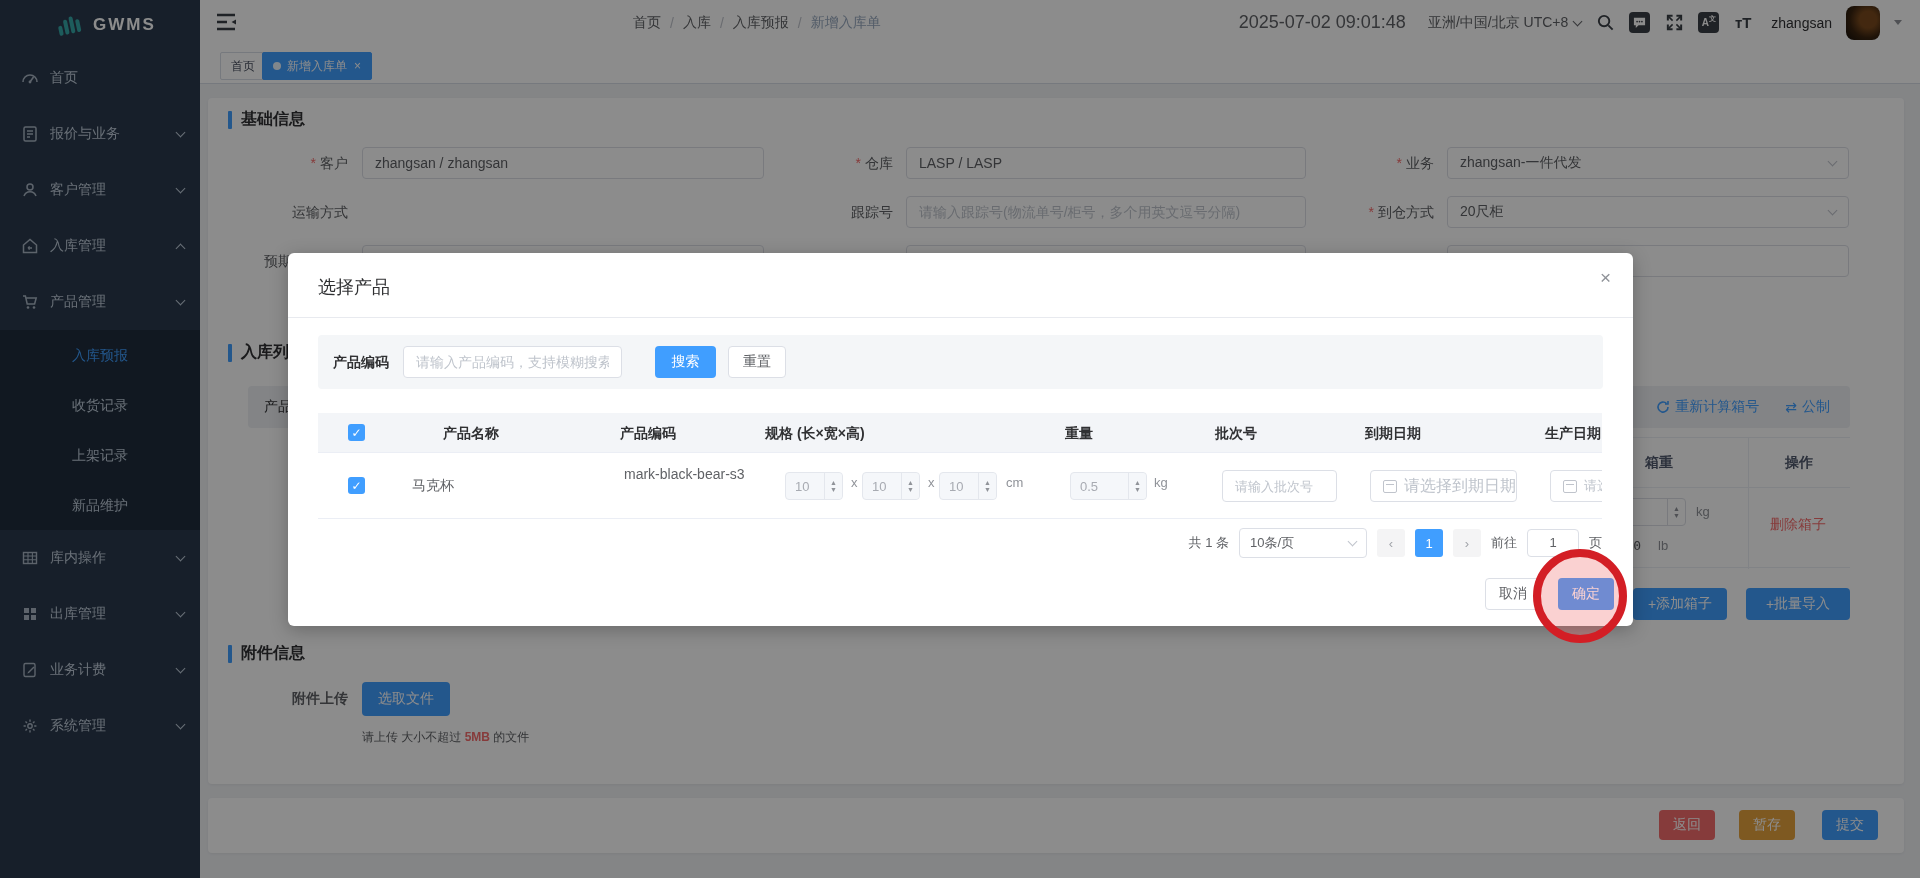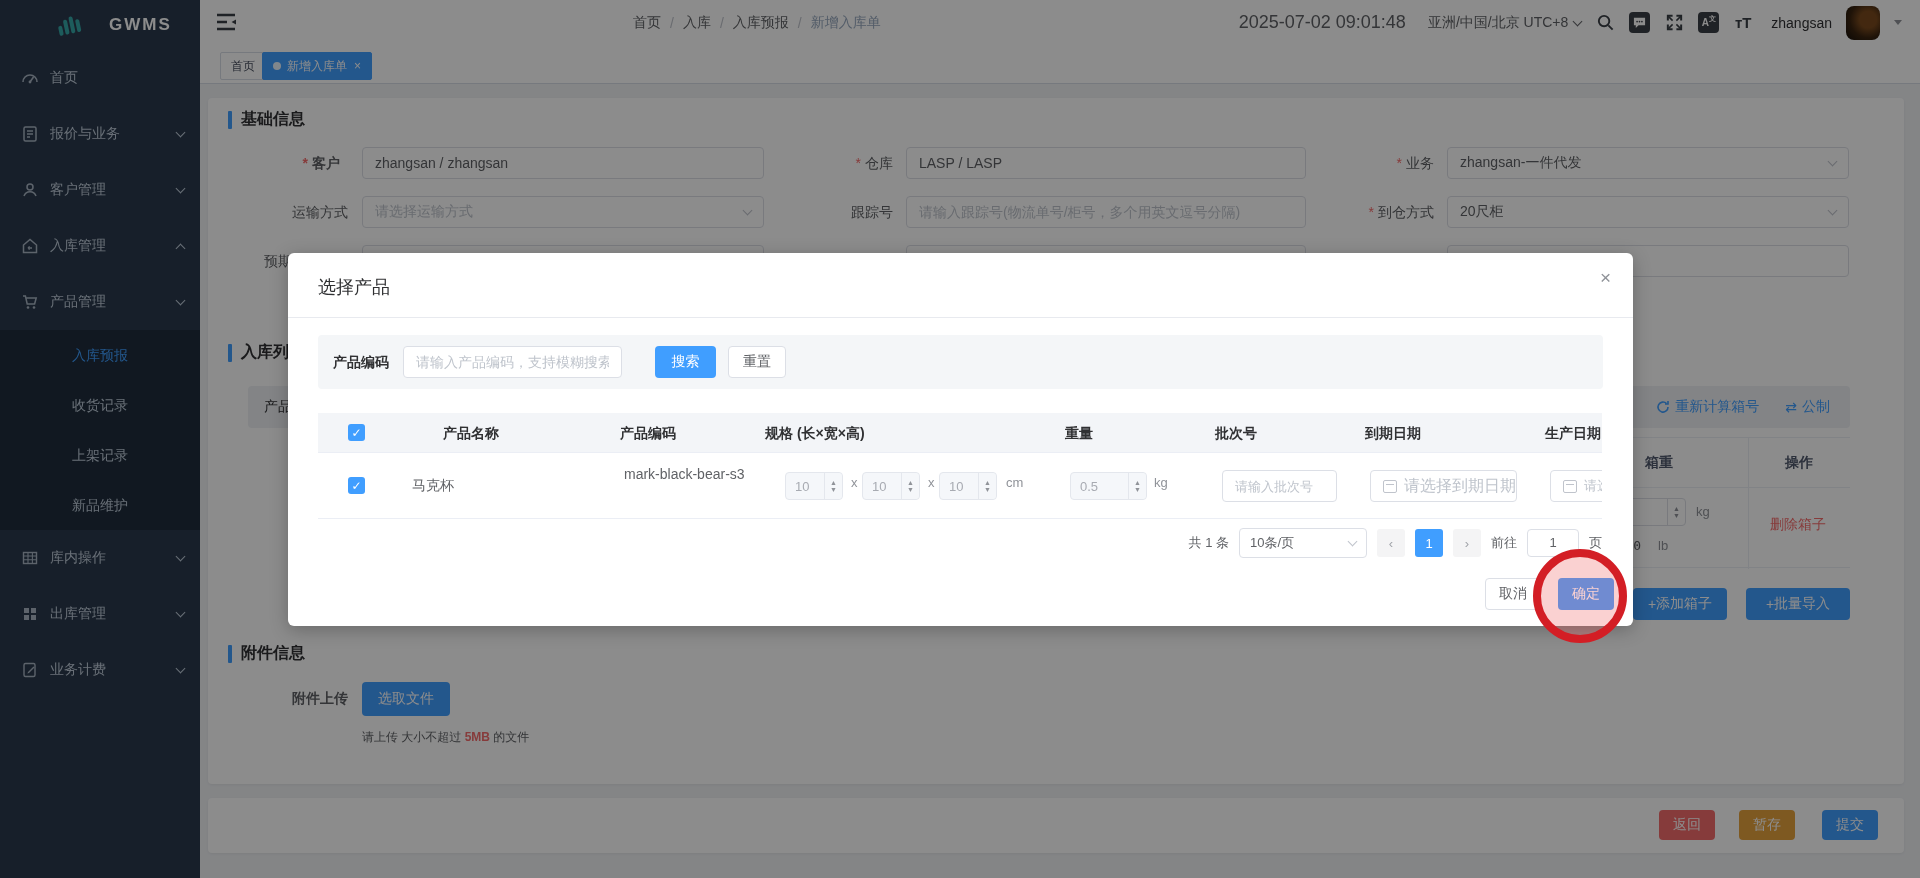--- a/index.html
+++ b/index.html
@@ -2,21 +2,21 @@
 <html><head>
 <meta charset="utf-8">
 <style>
   * { margin:0; padding:0; box-sizing:border-box; }
   html,body { width:1920px; height:878px; overflow:hidden; background:#f0f2f5;
     font-family:"Liberation Sans","DejaVu Sans",sans-serif; font-size:14px; }
   .screen { position:relative; width:1920px; height:878px; overflow:hidden; }
 
   
   .sidebar { position:absolute; left:0; top:0; width:200px; height:878px; background:#2b3a4d; z-index:1; }
-  .logo-row { height:50px; display:flex; align-items:center; padding-left:58px;gap:16px; }
+  .logo-row { height:50px; display:flex; align-items:center; padding-left:58px; }
   .logo-bars { display:flex; align-items:flex-end; gap:2px; transform:rotate(-12deg); margin-right:13px; }
   .logo-bars i { display:block; width:4px; border-radius:2px; background:#35a8a8; }
   .logo-text { color:#fff; font-size:17px; font-weight:bold; letter-spacing:2px; }
   .menu-item { height:56px; display:flex; align-items:center; padding:0 16px 0 21px; color:#bfcbd9; cursor:pointer; }
   .menu-item .mi-icon { width:18px; height:18px; margin-right:11px; flex:0 0 18px; opacity:.85; }
   .menu-item .mi-label { flex:1; font-size:14px; }
   .chev { display:inline-block; width:7px; height:7px; border-right:1.4px solid currentColor; border-bottom:1.4px solid currentColor; transform:rotate(45deg); margin-top:-3px; }
   .chev.up { transform:rotate(-135deg); margin-top:4px; }
   .submenu { background:#1f2d3d; }
   .submenu-item { height:50px; line-height:50px; padding-left:72px; color:#bfcbd9; font-size:14px; cursor:pointer; }
@@ -214,20 +214,30 @@
       <span class="mi-icon">
           <svg viewBox="0 0 18 18" width="18" height="18">
             <rect x="3" y="2.5" width="11" height="13" rx="1.5" fill="none" stroke="#bfcbd9" stroke-width="1.4"></rect>
             <path d="m7 11 5.5-5.5 1 1L8 12l-1.6.6Z" fill="#bfcbd9"></path>
           </svg>
         </span>
       <span class="mi-label">业务计费</span>
       <span class="chev"></span>
     </div>
 
+    <div class="menu-item">
+      <span class="mi-icon">
+          <svg viewBox="0 0 18 18" width="18" height="18">
+            <circle cx="9" cy="9" r="2.2" fill="none" stroke="#bfcbd9" stroke-width="1.4"></circle>
+            <path d="M9 2.6v2.2M9 13.2v2.2M2.6 9h2.2M13.2 9h2.2M4.5 4.5l1.5 1.5M12 12l1.5 1.5M13.5 4.5 12 6M6 12l-1.5 1.5" stroke="#bfcbd9" stroke-width="1.4"></path>
+          </svg>
+        </span>
+      <span class="mi-label">系统管理</span>
+      <span class="chev"></span>
+    </div>
   </aside>
 
   <header class="hdr">
     <span class="hamburger">
       <svg viewBox="0 0 22 20" width="22" height="20">
           <path d="M2 3h18M2 10h10M2 17h18" stroke="#3a3f45" stroke-width="2.4"></path>
           <path d="M21 7.5 16.5 10 21 12.5Z" fill="#3a3f45"></path>
         </svg>
     </span>
     <nav class="breadcrumb">
@@ -287,39 +297,35 @@
   </div>
 
   <div class="content">
     <div class="card main">
 
       <div class="sect-title" style="left:20px; top:11px;">
         <span class="bar"></span>
         <span>基础信息</span>
       </div>
 
-      <div class="flabel req" style="left:32px; top:49px; width:100px;font-weight:bold;">客户</div>
+      <div class="flabel req" style="left:40px; top:49px; width:100px;">客户</div>
       <div class="inp" style="left:154px; top:49px; width:402px;">
         <input value="zhangsan / zhangsan" style="">
       </div>
       <div class="flabel req" style="left:585px; top:49px; width:100px;">仓库</div>
       <div class="inp" style="left:698px; top:49px; width:400px;">
         <input value="LASP / LASP" style="">
       </div>
       <div class="flabel req" style="left:1126px; top:49px; width:100px;">业务</div>
       <div class="inp" style="left:1239px; top:49px; width:402px;">
         <span>zhangsan-一件代发</span>
         <span class="sel-arrow chev"></span>
       </div>
 
       <div class="flabel" style="left:40px; top:98px; width:100px;">运输方式</div>
-      <div class="inp" style="left:154px; top:98px; width:402px;">
-        <span class="ph">请选择运输方式</span>
-        <span class="sel-arrow chev"></span>
-      </div>
       <div class="flabel" style="left:585px; top:98px; width:100px;">跟踪号</div>
       <div class="inp" style="left:698px; top:98px; width:400px;">
         <input placeholder="请输入跟踪号(物流单号/柜号，多个用英文逗号分隔)" style="">
       </div>
       <div class="flabel req" style="left:1126px; top:98px; width:100px;">到仓方式</div>
       <div class="inp" style="left:1239px; top:98px; width:402px;">
         <span>20尺柜</span>
         <span class="sel-arrow chev"></span>
       </div>
 

